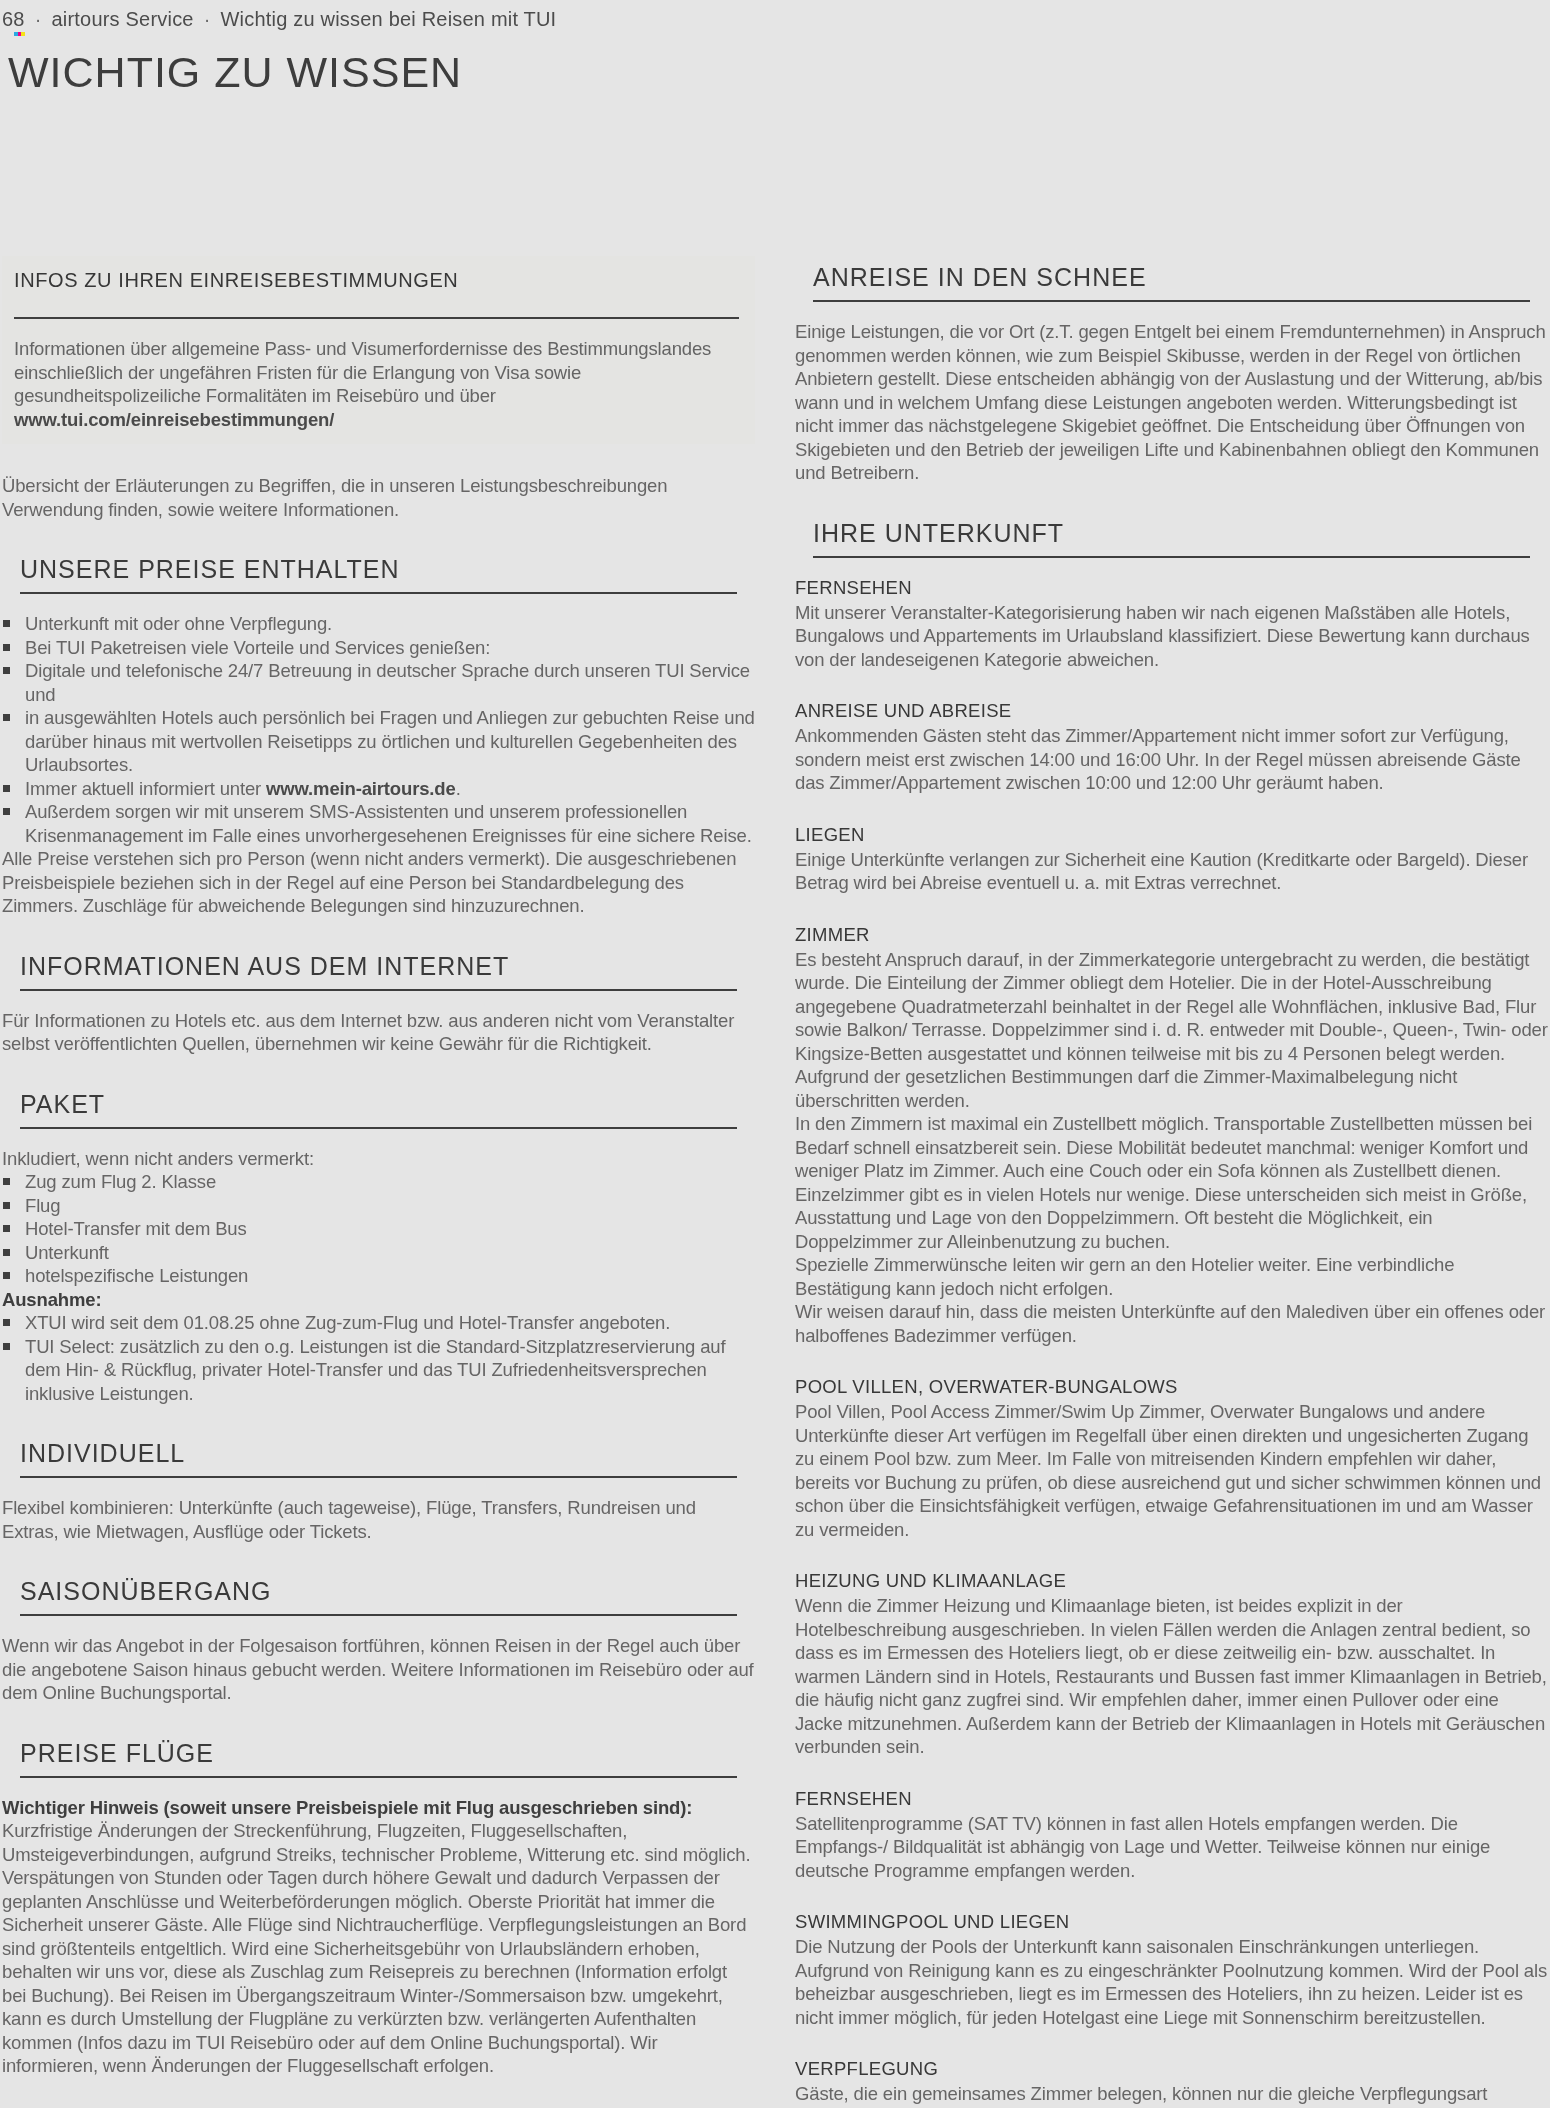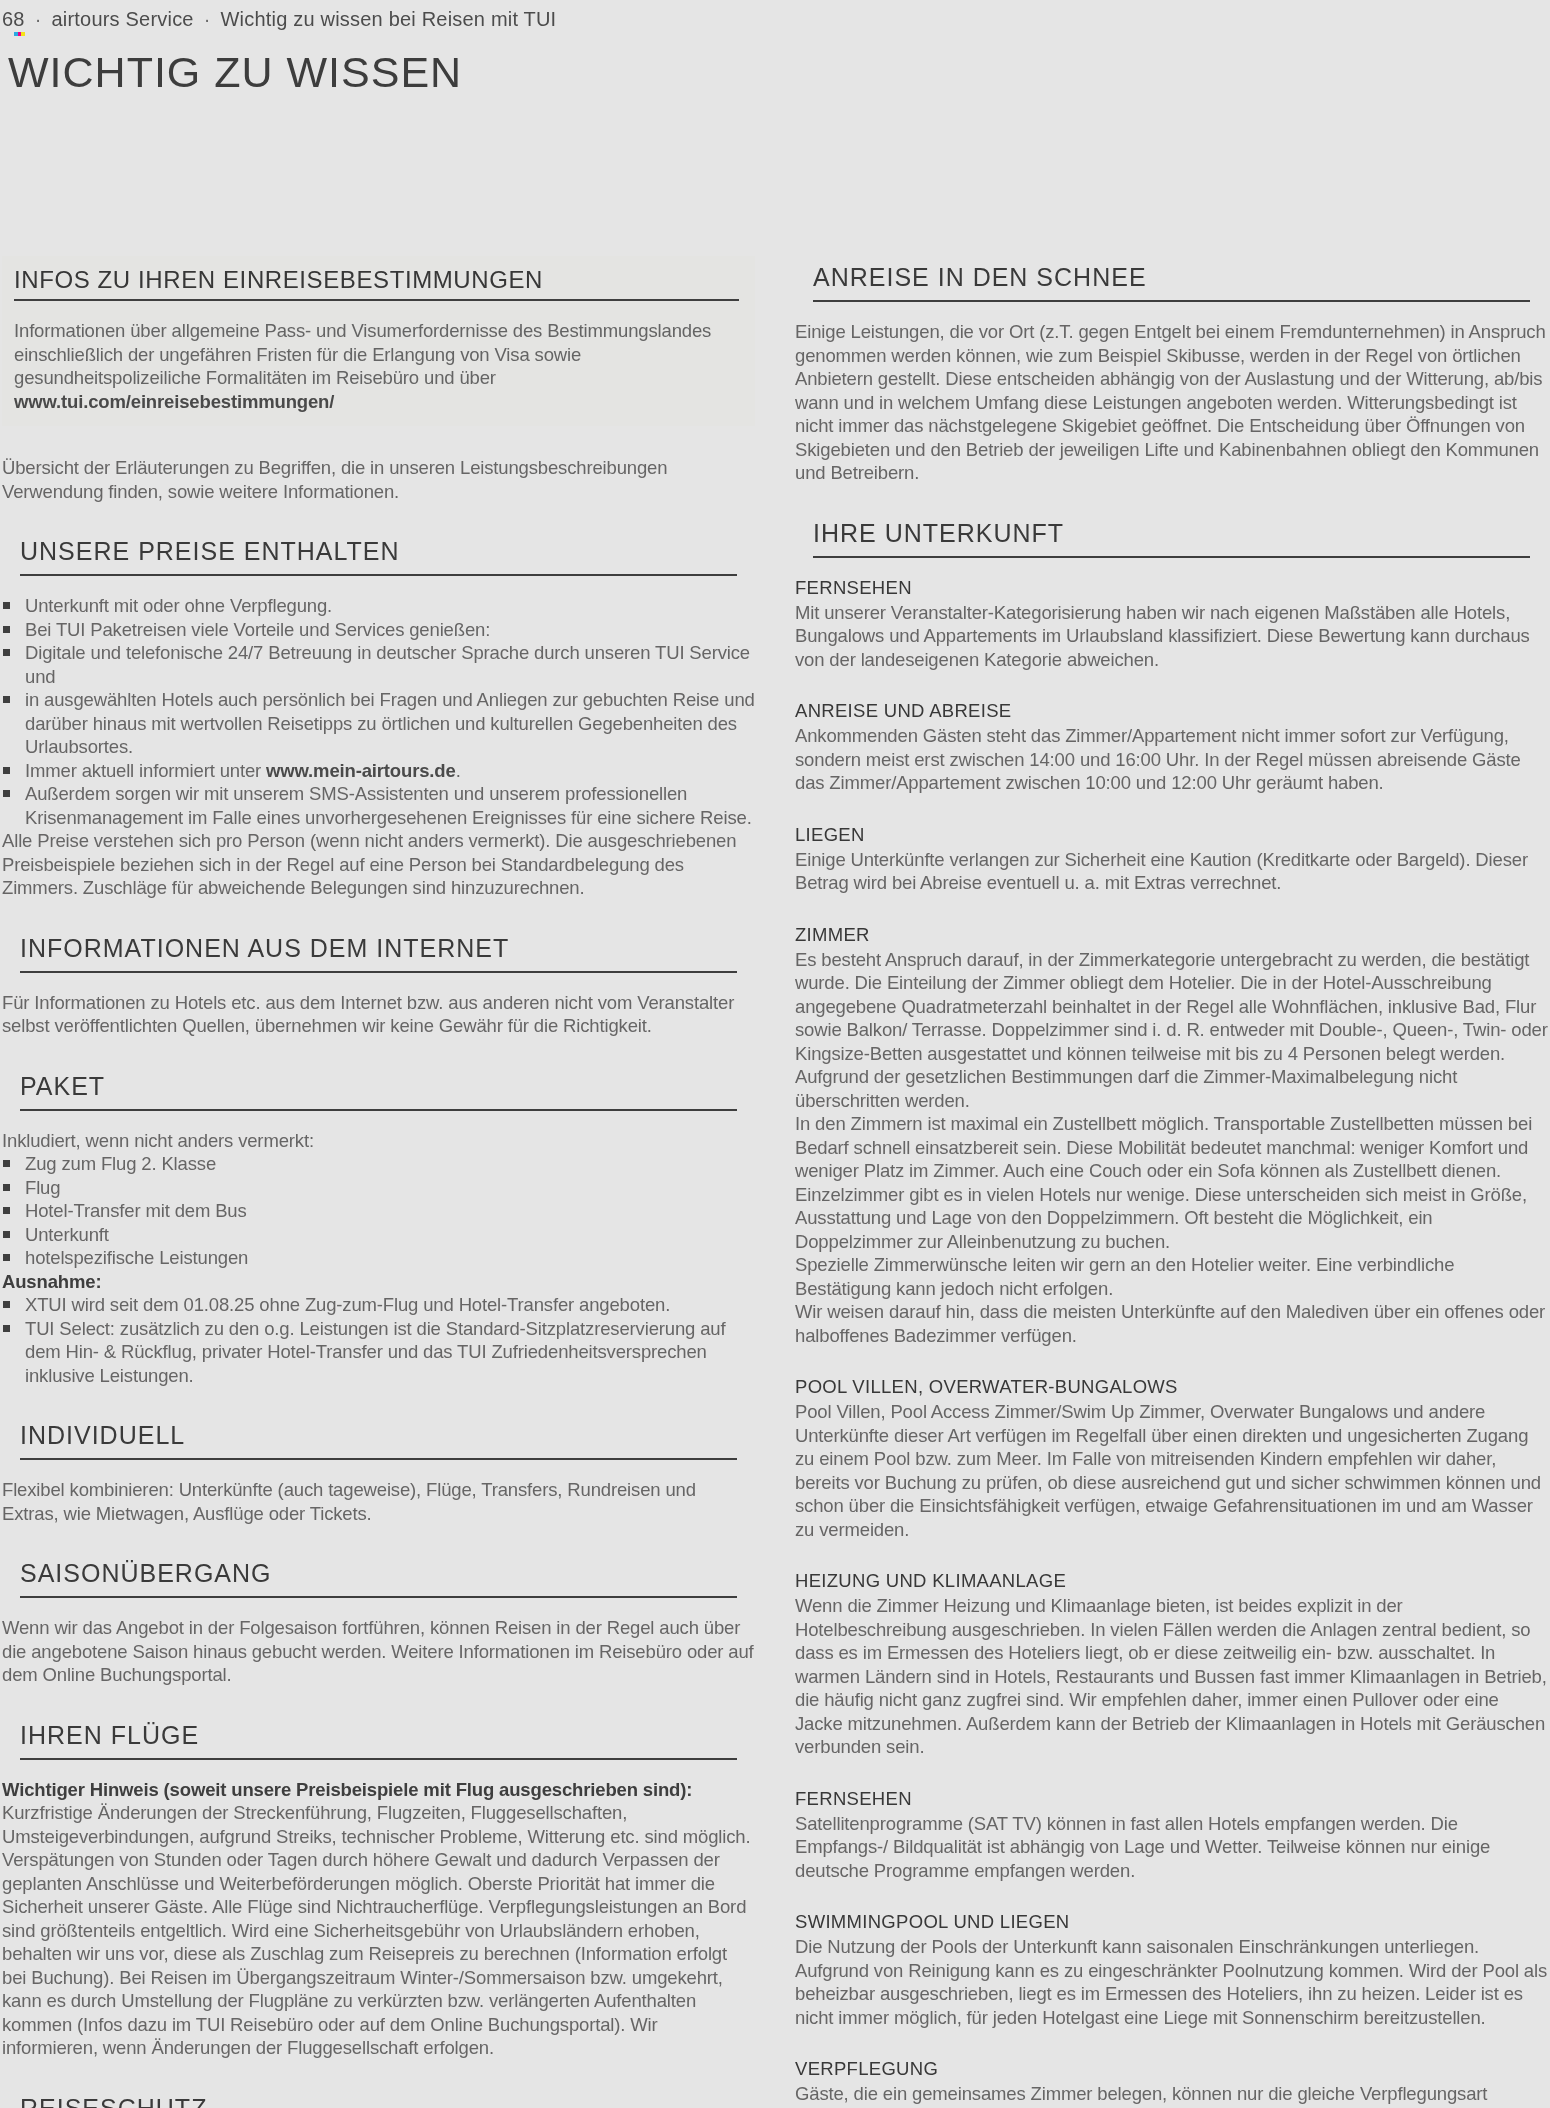--- a/index.html
+++ b/index.html
@@ -24,22 +24,22 @@
   .page-title {
     position:absolute; top:40px; left:0; margin:8px;
     font-size:43px; font-weight:400; letter-spacing:1px; color:#3d3d3d; white-space:nowrap;
   }
   
   .columns { position:absolute; top:245px; left:2px; width:1546px; display:flex; gap:40px; }
   .col { width:753px; font-size:18.5px; line-height:23.5px; letter-spacing:-0.15px; }
   
   .info-box { background:#e4e4e2; padding:12px 16px 13px 12px; margin-top:11px; }
   .info-box h3 {
-    margin:0; padding-bottom:7px; border-bottom:2px solid #3f3f3f;
-    font-size:24px; font-weight:400; letter-spacing:.6px; color:#373737; line-height:24px;
+    margin:0; padding-bottom:25px; border-bottom:2px solid #3f3f3f;
+    font-size:20px; font-weight:400; letter-spacing:.6px; color:#373737; line-height:24px;
   }
   .info-box p { margin:18px 0 0; color:#646464; }
   .link-bold { font-weight:700; color:#4a4a4a; }
   
   .intro { margin:30px 0 0; }
   section { margin-top:34px; }
   section h2 {
     margin:18px; padding-bottom:8px; border-bottom:2.5px solid #3e3e3e;
     font-size:25px; font-weight:400; letter-spacing:1px; color:#3a3a3a; line-height:29px;
   }
@@ -128,21 +128,21 @@
         <h2>INDIVIDUELL</h2>
         <p>Flexibel kombinieren: Unterkünfte (auch tageweise), Flüge, Transfers, Rundreisen und Extras, wie Mietwagen, Ausflüge oder Tickets.</p>
       </section>
 
       <section>
         <h2>SAISONÜBERGANG</h2>
         <p>Wenn wir das Angebot in der Folgesaison fortführen, können Reisen in der Regel auch über die angebotene Saison hinaus gebucht werden. Weitere Informationen im Reisebüro oder auf dem Online Buchungsportal.</p>
       </section>
 
       <section>
-        <h2>IHREN FLÜGE</h2>
+        <h2>PREISE FLÜGE</h2>
         <p class="lead bold-lead">Wichtiger Hinweis (soweit unsere Preisbeispiele mit Flug ausgeschrieben sind):</p>
         <p>Kurzfristige Änderungen der Streckenführung, Flugzeiten, Fluggesellschaften, Umsteigeverbindungen, aufgrund Streiks, technischer Probleme, Witterung etc. sind möglich. Verspätungen von Stunden oder Tagen durch höhere Gewalt und dadurch Verpassen der geplanten Anschlüsse und Weiterbeförderungen möglich. Oberste Priorität hat immer die Sicherheit unserer Gäste. Alle Flüge sind Nichtraucherflüge. Verpflegungsleistungen an Bord sind größtenteils entgeltlich. Wird eine Sicherheitsgebühr von Urlaubsländern erhoben, behalten wir uns vor, diese als Zuschlag zum Reisepreis zu berechnen (Information erfolgt bei Buchung). Bei Reisen im Übergangszeitraum Winter-/Sommersaison bzw. umgekehrt, kann es durch Umstellung der Flugpläne zu verkürzten bzw. verlängerten Aufenthalten kommen (Infos dazu im TUI Reisebüro oder auf dem Online Buchungsportal). Wir informieren, wenn Änderungen der Fluggesellschaft erfolgen.</p>
       </section>
 
       <section>
         <h2>REISESCHUTZ</h2>
 
       </section>
 
     </div>

